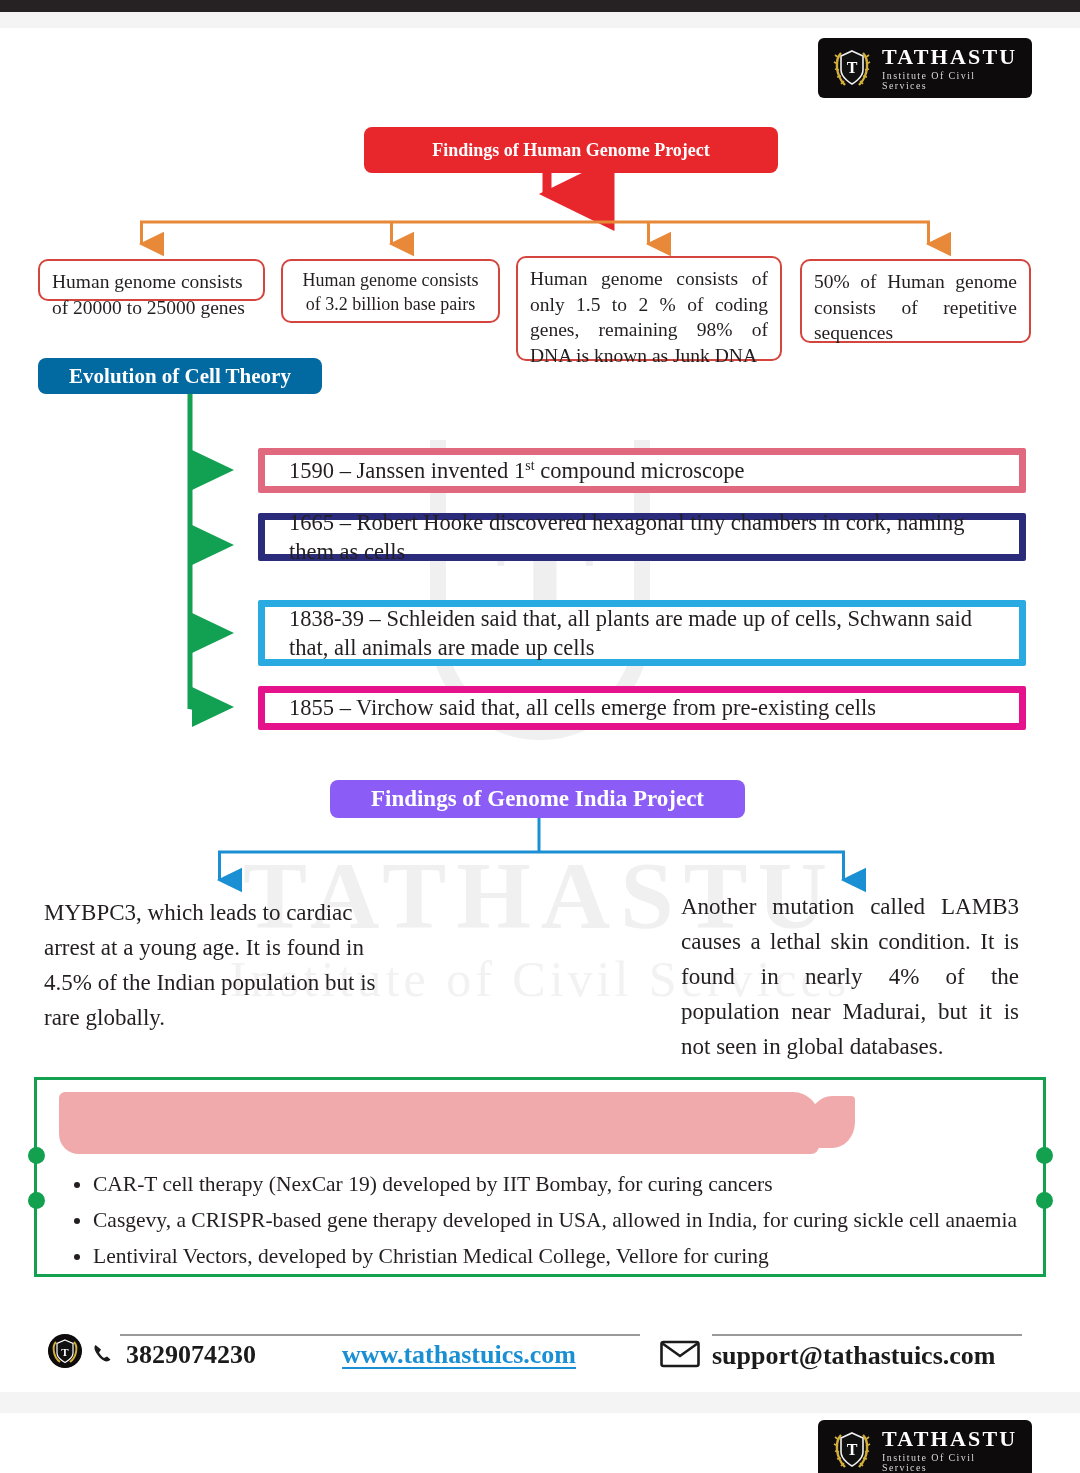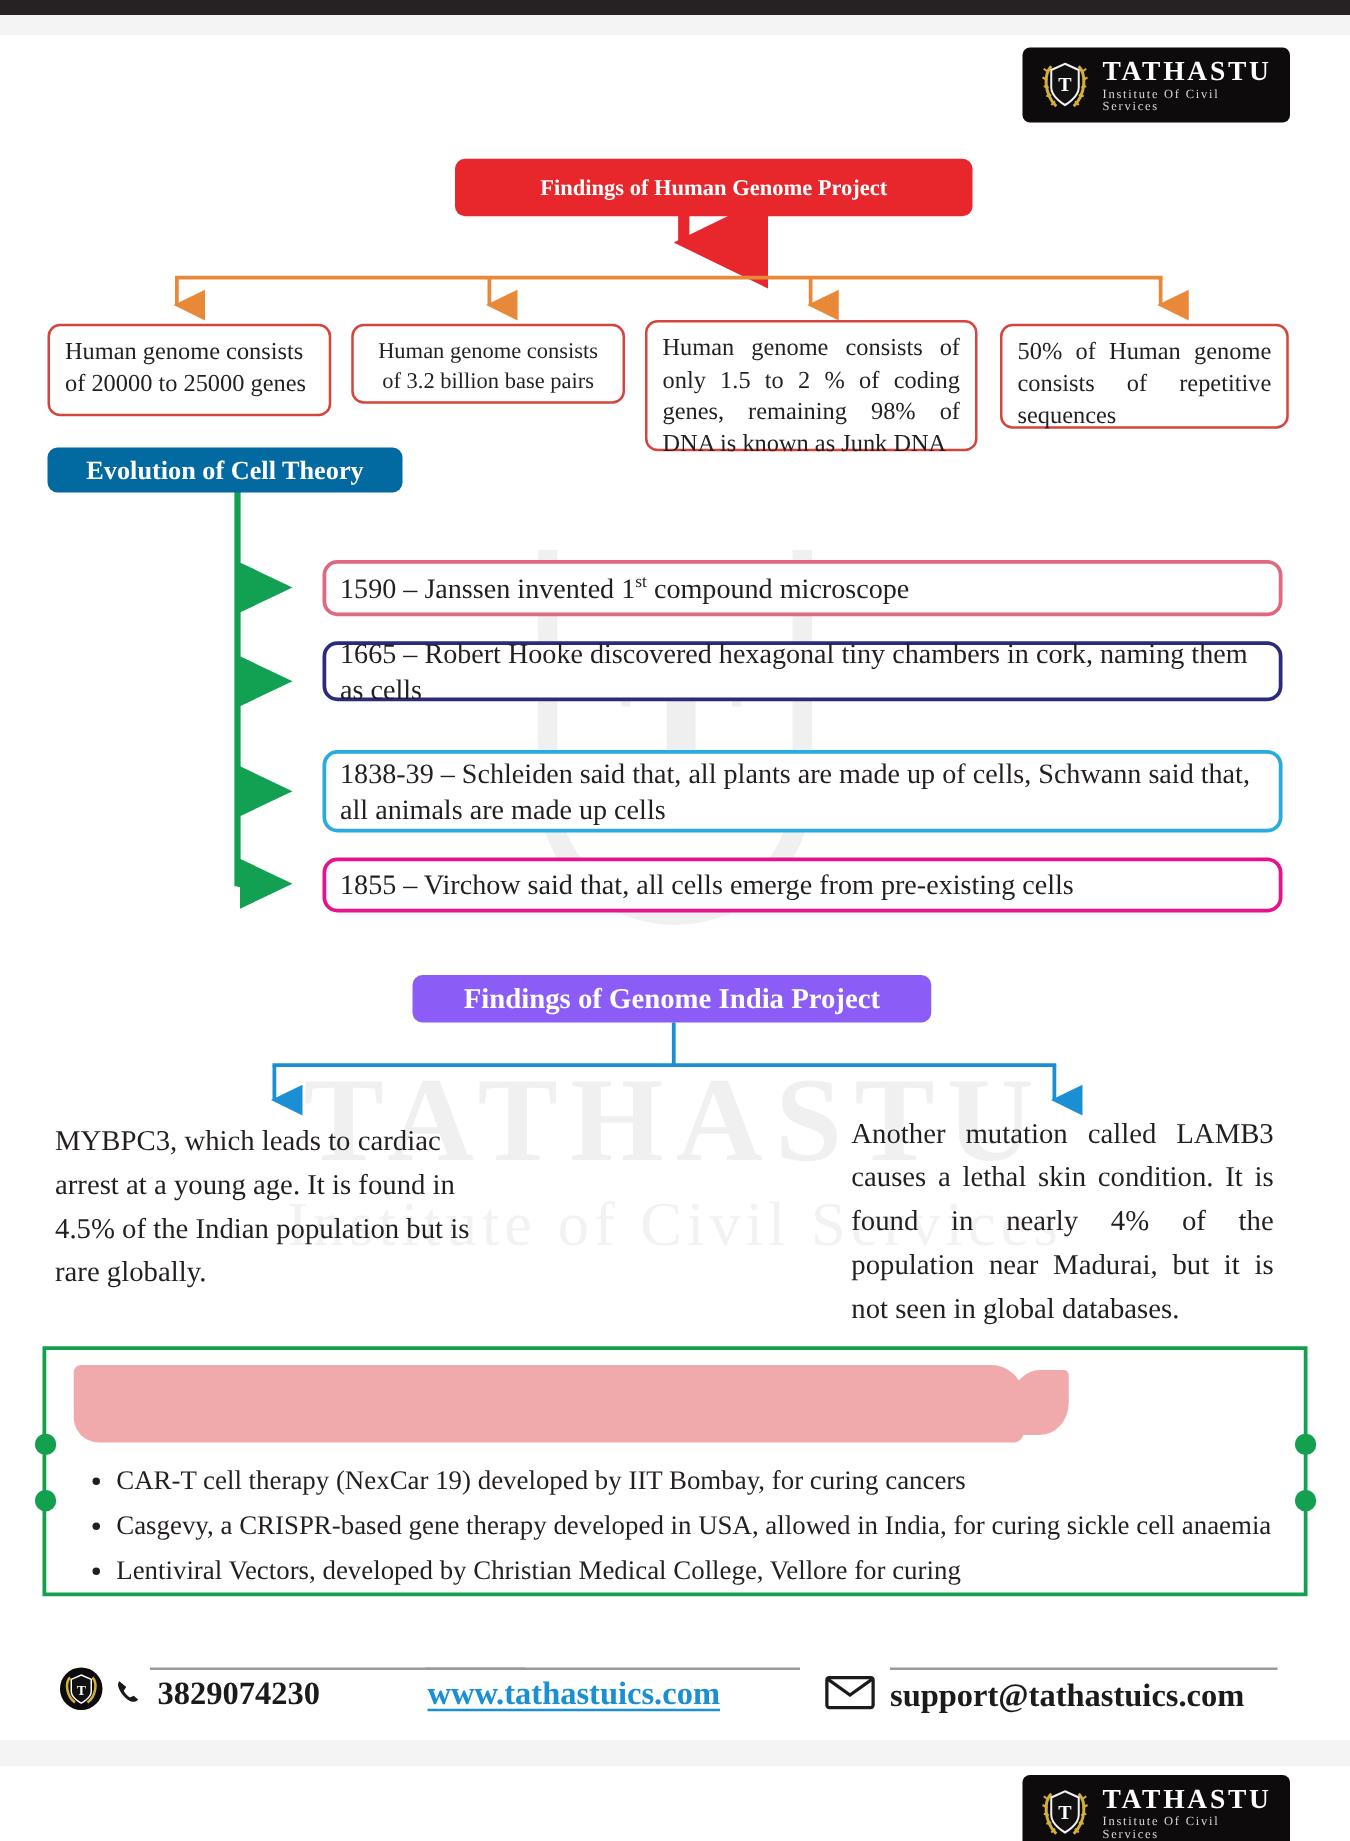--- a/index.html
+++ b/index.html
@@ -75,23 +75,23 @@
 
   
   .rbox {
     position:absolute; background:#fff; border:2px solid #d4453e; border-radius:10px;
     font-family:"Liberation Serif", serif; font-size:19.5px; color:#231f20;
     line-height:1.32; padding:8px 12px;
   }
   .justify { text-align:justify; text-align-last:left; }
 
   .tbox {
-    position:absolute; background:#fff; border:3px solid #b91c1c; border-radius:12px;
+    position:absolute; background:#fff; border:7px solid #b91c1c; border-radius:2px;
     font-family:"Liberation Serif", serif; font-size:22.5px; color:#231f20;
-    line-height:1.3; padding:10px 11px; display:flex; align-items:center;
+    line-height:1.3; padding:10px 24px; display:flex; align-items:center;
   }
 
   
   svg.conn { position:absolute; left:0; top:0; width:1080px; height:1473px; overflow:visible; z-index:1; }
 
   
   .gt-card {
     position:absolute; left:34px; top:1077px; width:1012px; height:200px;
     border:3px solid #13a04f; background:#fff;
   }
@@ -224,21 +224,21 @@
         </svg>
       </div>
       <div class="logo-text">
         <span class="logo-name">TATHASTU</span>
         <span class="logo-sub">Institute Of Civil Services</span>
       </div>
     </div>
 
     <div class="pill pill-red" style="left:340px; top:127px; width:414px; height:46px; font-size:18px;margin-left:24px;">Findings of Human Genome Project</div>
 
-    <div class="rbox" style="left:38px; top:259px; width:227px; height:74px;">Human genome consists of 20000 to 25000 genes</div>
+    <div class="rbox" style="left:38px; top:259px; width:227px; height:42px;">Human genome consists of 20000 to 25000 genes</div>
 
     <div class="rbox" style="left:281px; top:259px; width:219px; height:64px; font-size:18px; text-align:center;">Human genome consists of 3.2 billion base pairs</div>
 
     <div class="rbox justify" style="left:516px; top:256px; width:266px; height:105px;">Human genome consists of only 1.5 to 2 % of coding genes, remaining 98% of DNA is known as Junk DNA</div>
 
     <div class="rbox justify" style="left:800px; top:259px; width:231px; height:84px;">50% of Human genome consists of repetitive sequences</div>
 
     <div class="pill pill-green" style="left:38px; top:358px; width:284px; height:36px; font-size:21px;">Evolution of Cell Theory</div>
 
     <div class="tbox" style="left:258px; top:448px; width:768px; height:45px; border-color:#e0697f;">

